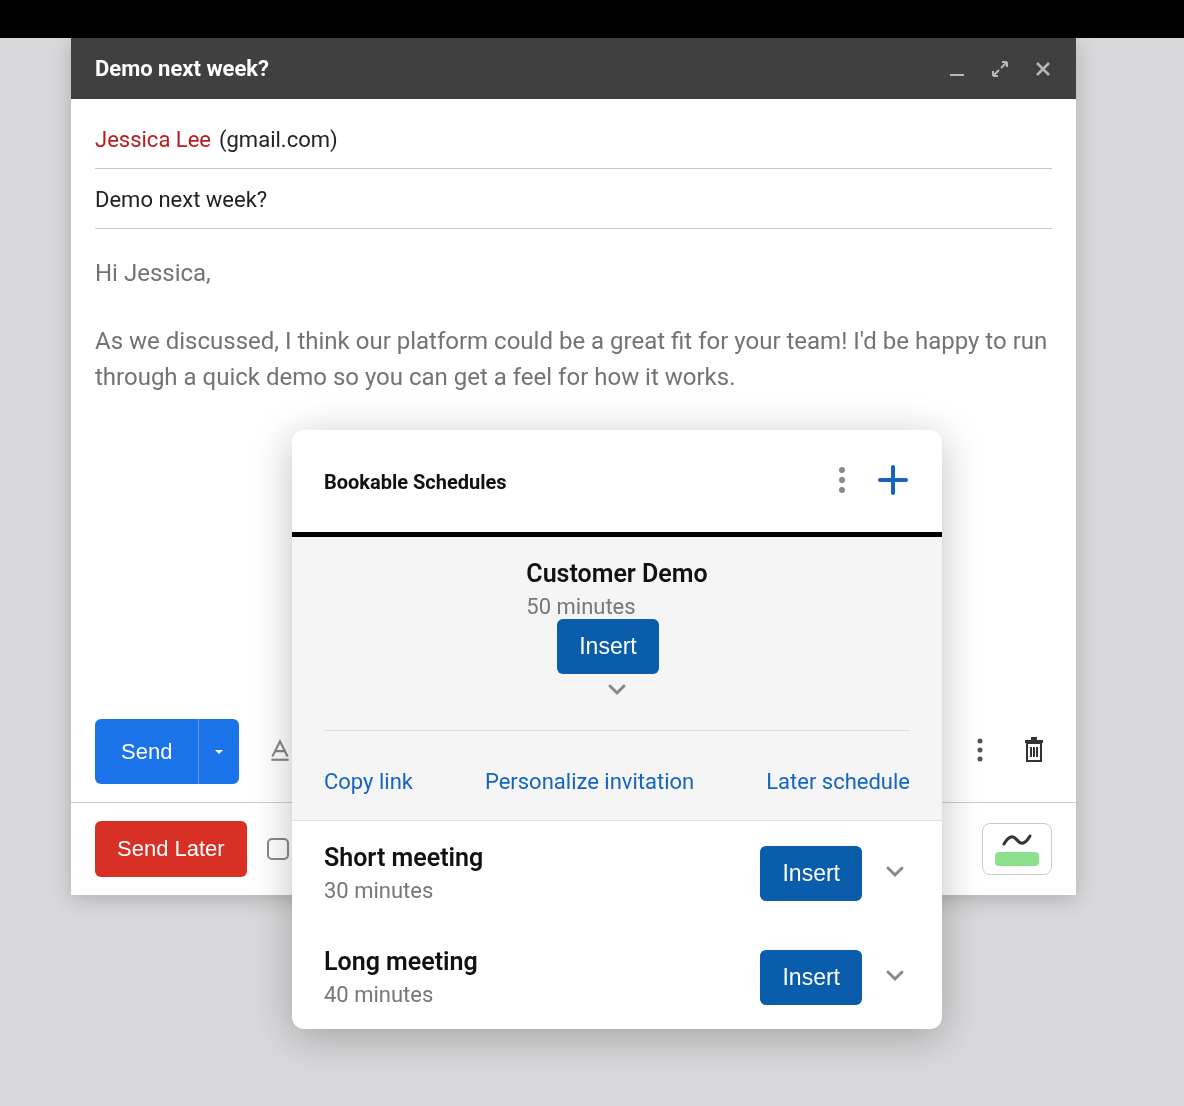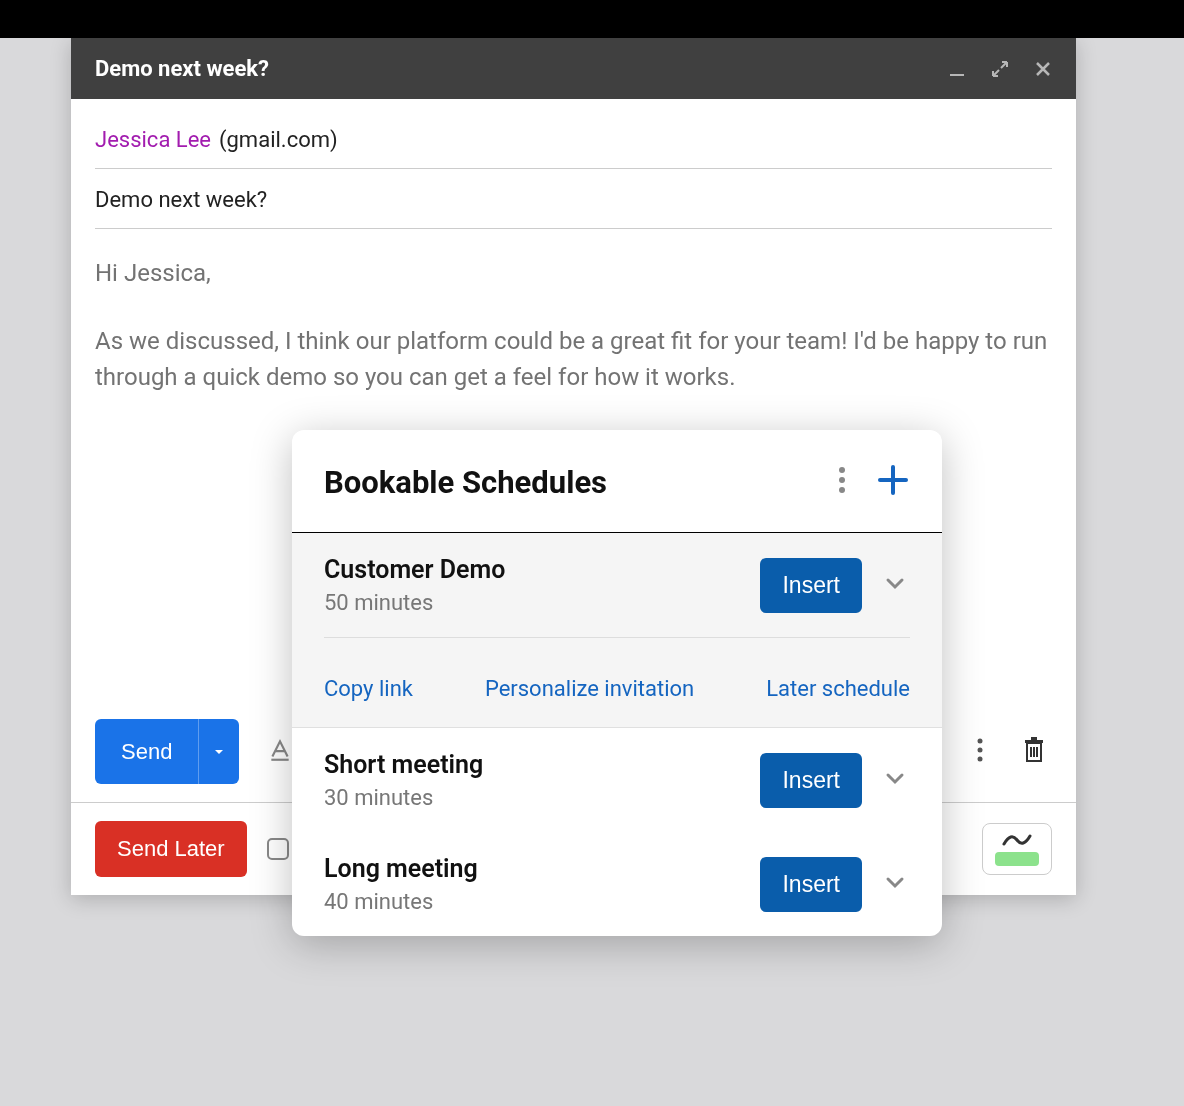--- a/index.html
+++ b/index.html
@@ -7,21 +7,21 @@
 .blackbar { height: 38px; background: #000; }
 .bg { position: absolute; top: 38px; left: 0; right: 0; bottom: 0; background: #d9d9db; }
 .compose-window { position: absolute; top: 38px; left: 71px; width: 1005px; background: #fff; box-shadow: 0 4px 20px rgba(0,0,0,0.2); }
 .titlebar { background: #404040; color: #fff; height: 61px; display: flex; align-items: center; padding: 0 24px; }
 .titlebar-title { font-size: 22px; font-weight: 700; flex: 1; }
 .titlebar-icons { display: flex; gap: 24px; align-items: center; }
 .titlebar-icon { cursor: pointer; opacity: 0.85; }
 .titlebar-icon svg { display: block; }
 .fields { padding: 10px 24px 0 24px; }
 .field-row { border-bottom: 1px solid #ccc; padding: 18px 0 16px 0; display: flex; align-items: baseline; gap: 8px; }
-.recipient-name { font-size: 22px; color: #a21caf; }
+.recipient-name { font-size: 22px; color: #b91c1c; }
 .recipient-domain { font-size: 22px; color: #222; }
 .subject-text { font-size: 22px; color: #222; }
 .body-area { padding: 26px 24px 0 24px; font-size: 24px; color: #737373; line-height: 1.5; min-height: 480px; }
 .body-area p { margin-bottom: 32px; }
 .toolbar { display: flex; align-items: center; padding: 10px 24px 18px 24px; gap: 12px; }
 .send-btn { background: #1a73e8; color: #fff; border: none; border-radius: 6px; height: 65px; display: flex; align-items: center; font-size: 22px; font-weight: 500; cursor: pointer; overflow: hidden; }
 .send-btn .send-main { padding: 0 26px; }
 .send-btn .send-drop { border-left: 1px solid rgba(255,255,255,0.3); padding: 0 14px; display: flex; align-items: center; height: 100%; }
 .toolbar-spacer { flex: 1; }
 .toolbar-icon { cursor: pointer; padding: 6px; }
@@ -34,25 +34,25 @@
 .remind-input2 { width: 120px; }
 .track-group { display: flex; align-items: center; gap: 8px; cursor: pointer; }
 .track-label { font-size: 22px; color: #1a73e8; font-weight: 500; }
 .meet-group { display: flex; align-items: center; gap: 8px; background: #eee; border-radius: 6px; padding: 8px 14px; cursor: pointer; }
 .meet-label { font-size: 22px; color: #d93025; font-weight: 500; }
 .battery-group { border: 1px solid #ccc; border-radius: 8px; padding: 10px 12px 8px 12px; display: flex; flex-direction: column; align-items: center; gap: 6px; margin-left: auto; cursor: pointer; }
 .battery-pill { width: 44px; height: 14px; background: #8ce28c; border-radius: 4px; }
 
 .popup { position: absolute; top: 430px; left: 292px; width: 650px; background: #fff; border-radius: 12px; box-shadow: 0 8px 40px rgba(0,0,0,0.25); overflow: hidden; }
 .popup-header { display: flex; align-items: center; padding: 30px 32px 28px 32px; }
-.popup-title { font-size: 31px; font-weight: 700; color: #111; flex: 1; }
+.popup-title { font-size: 20px; font-weight: 700; color: #111; flex: 1; }
 .popup-dots { cursor: pointer; padding: 6px; margin-right: 24px; }
 .popup-plus { cursor: pointer; color: #1565c0; }
 .schedule-item { padding: 22px 32px 22px 32px; display: flex; align-items: center; }
-.schedule-item.expanded { background: #f5f5f5; border-top: 1px solid #000000; }
+.schedule-item.expanded { background: #f5f5f5; border-top: 5px solid #000000; flex-direction: column; }
 .schedule-info { flex: 1; }
 .schedule-name { font-size: 25px; font-weight: 600; color: #111; margin-bottom: 6px; }
 .schedule-duration { font-size: 22px; color: #777; }
 .insert-btn { background: #0a5dab; color: #fff; border: none; border-radius: 6px; padding: 14px 22px; font-size: 23px; font-weight: 500; cursor: pointer; margin-right: 18px; }
 .chev-toggle { cursor: pointer; padding: 4px; color: #888; }
 .schedule-actions { background: #f5f5f5; padding: 0 32px 26px 32px; border-bottom: 1px solid #e0e0e0; }
 .schedule-actions-inner { border-top: 1px solid #ddd; padding-top: 22px; display: flex; justify-content: space-between; }
 .action-link { color: #1565c0; font-size: 22px; cursor: pointer; margin-top: 16px; }
 </style>
 </head>

